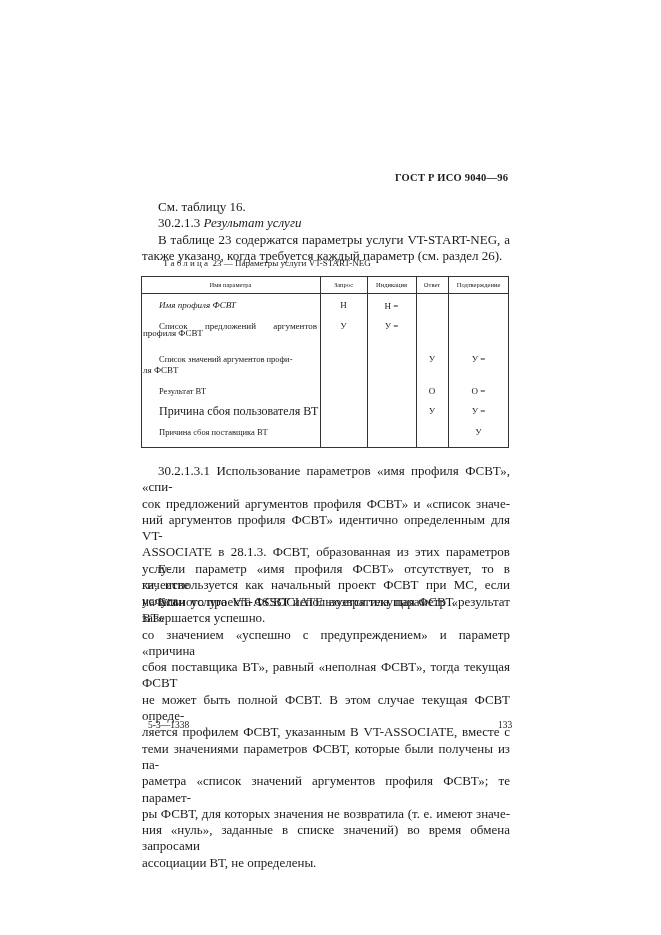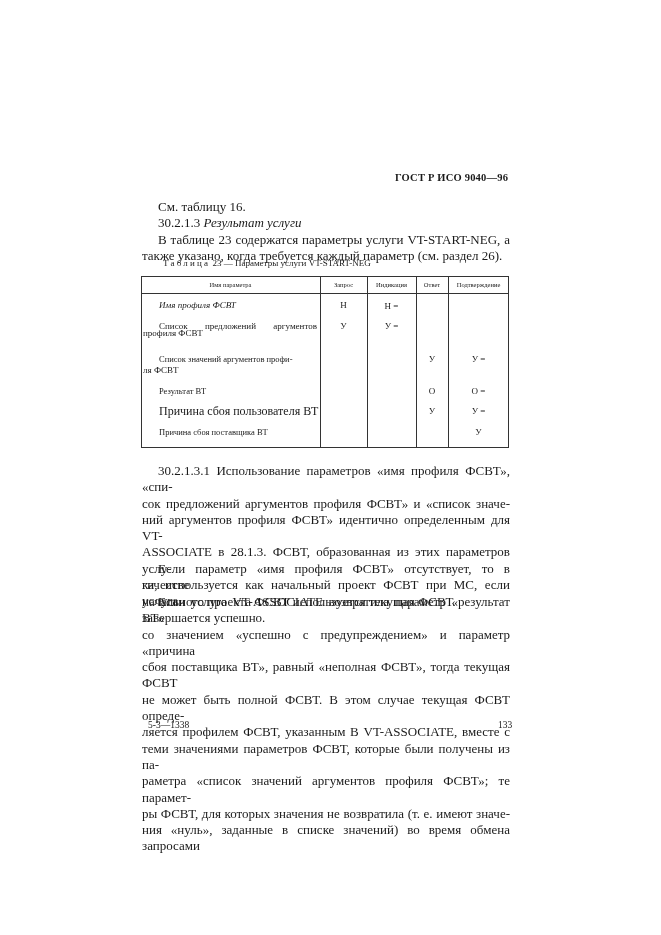--- a/index.html
+++ b/index.html
@@ -163,16 +163,17 @@
 <div class="abs para" style="top:594px;">
   <span class="just indent">Если услуга VT-ASSOCIATE возвратила параметр «результат ВТ»</span>
   <span class="just">со значением «успешно с предупреждением» и параметр «причина</span>
   <span class="just">сбоя поставщика ВТ», равный «неполная ФСВТ», тогда текущая ФСВТ</span>
   <span class="just">не может быть полной ФСВТ. В этом случае текущая ФСВТ опреде-</span>
   <span class="just">ляется профилем ФСВТ, указанным В VT-ASSOCIATE, вместе с</span>
   <span class="just">теми значениями параметров ФСВТ, которые были получены из па-</span>
   <span class="just">раметра «список значений аргументов профиля ФСВТ»; те парамет-</span>
   <span class="just">ры ФСВТ, для которых значения не возвратила (т. е. имеют значе-</span>
   <span class="just">ния «нуль», заданные в списке значений) во время обмена запросами</span>
+  <span class="line">ассоциации ВТ, не определены.</span>
 </div>
 
 <div class="abs footer-left">5-3—1338</div>
 <div class="abs footer-right">133</div>
 
 </body></html>

